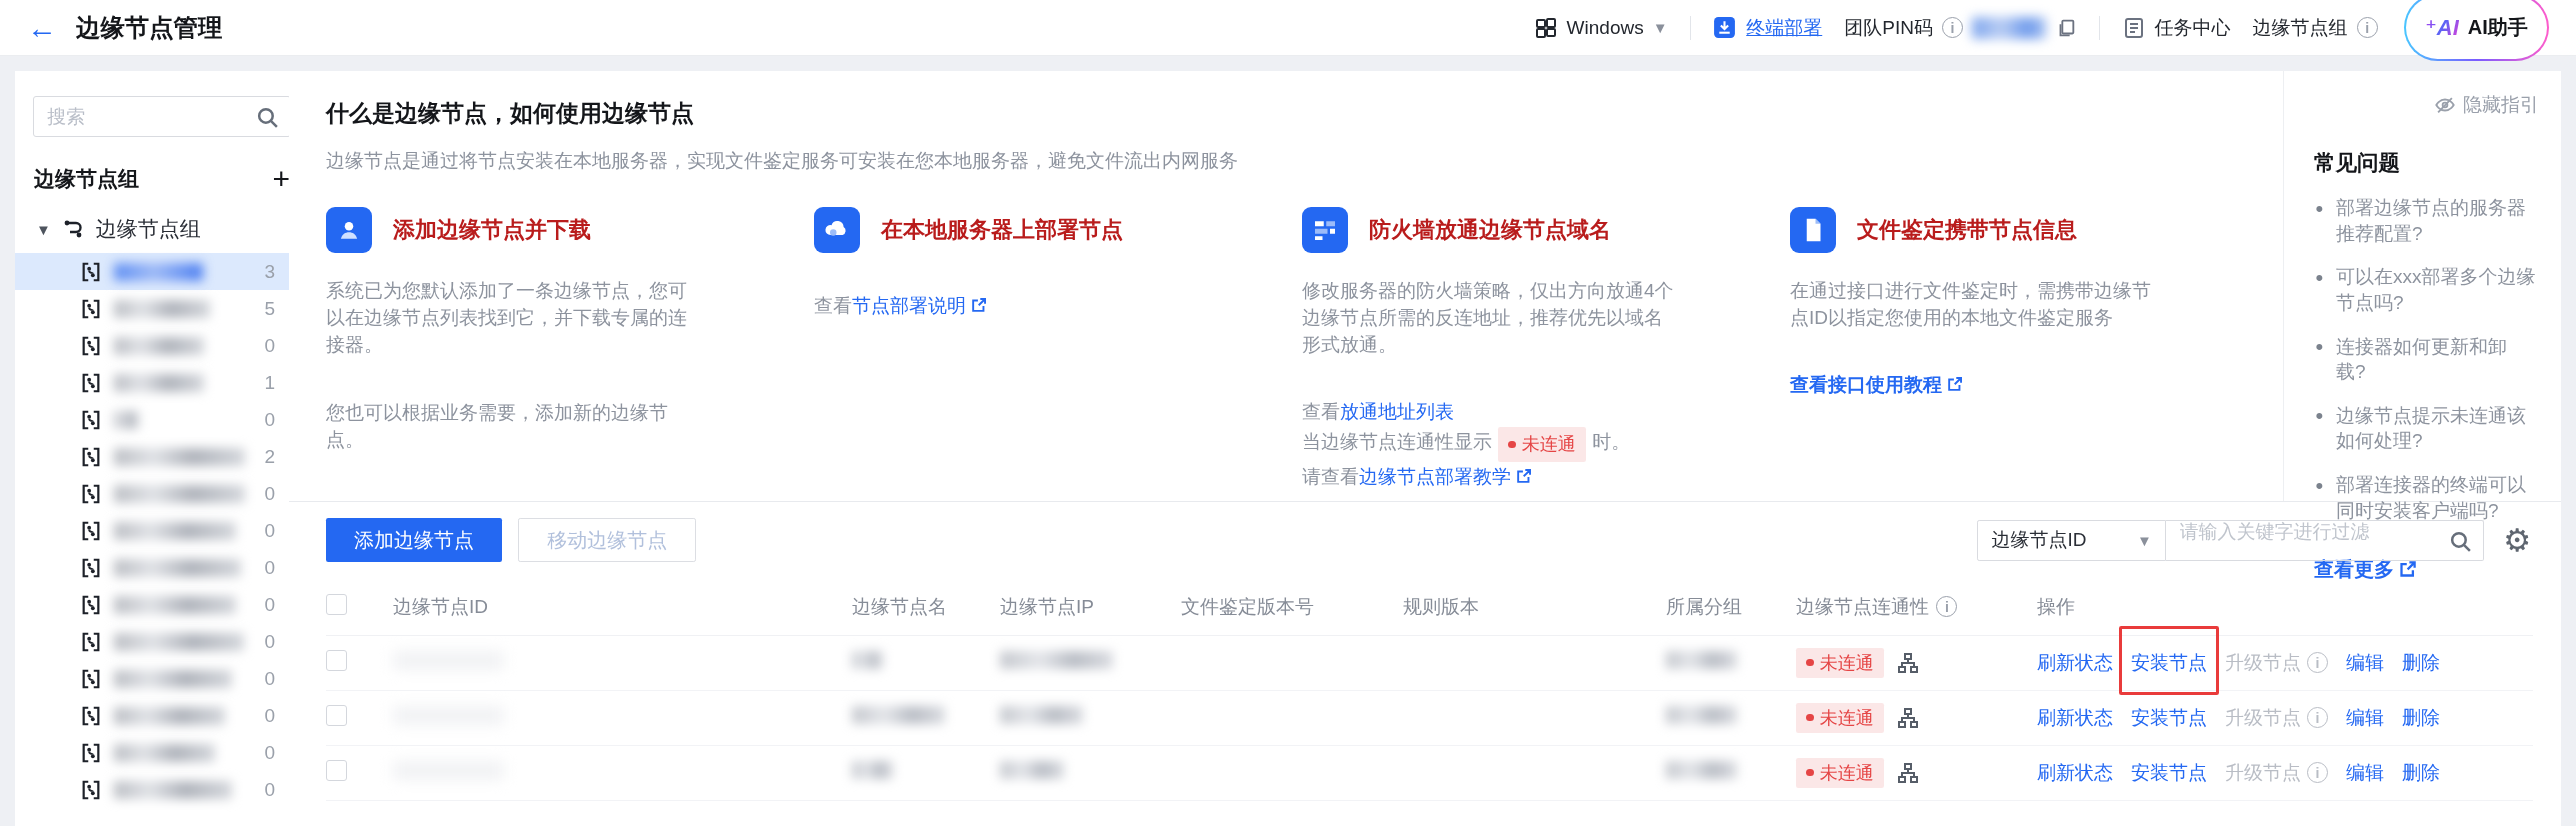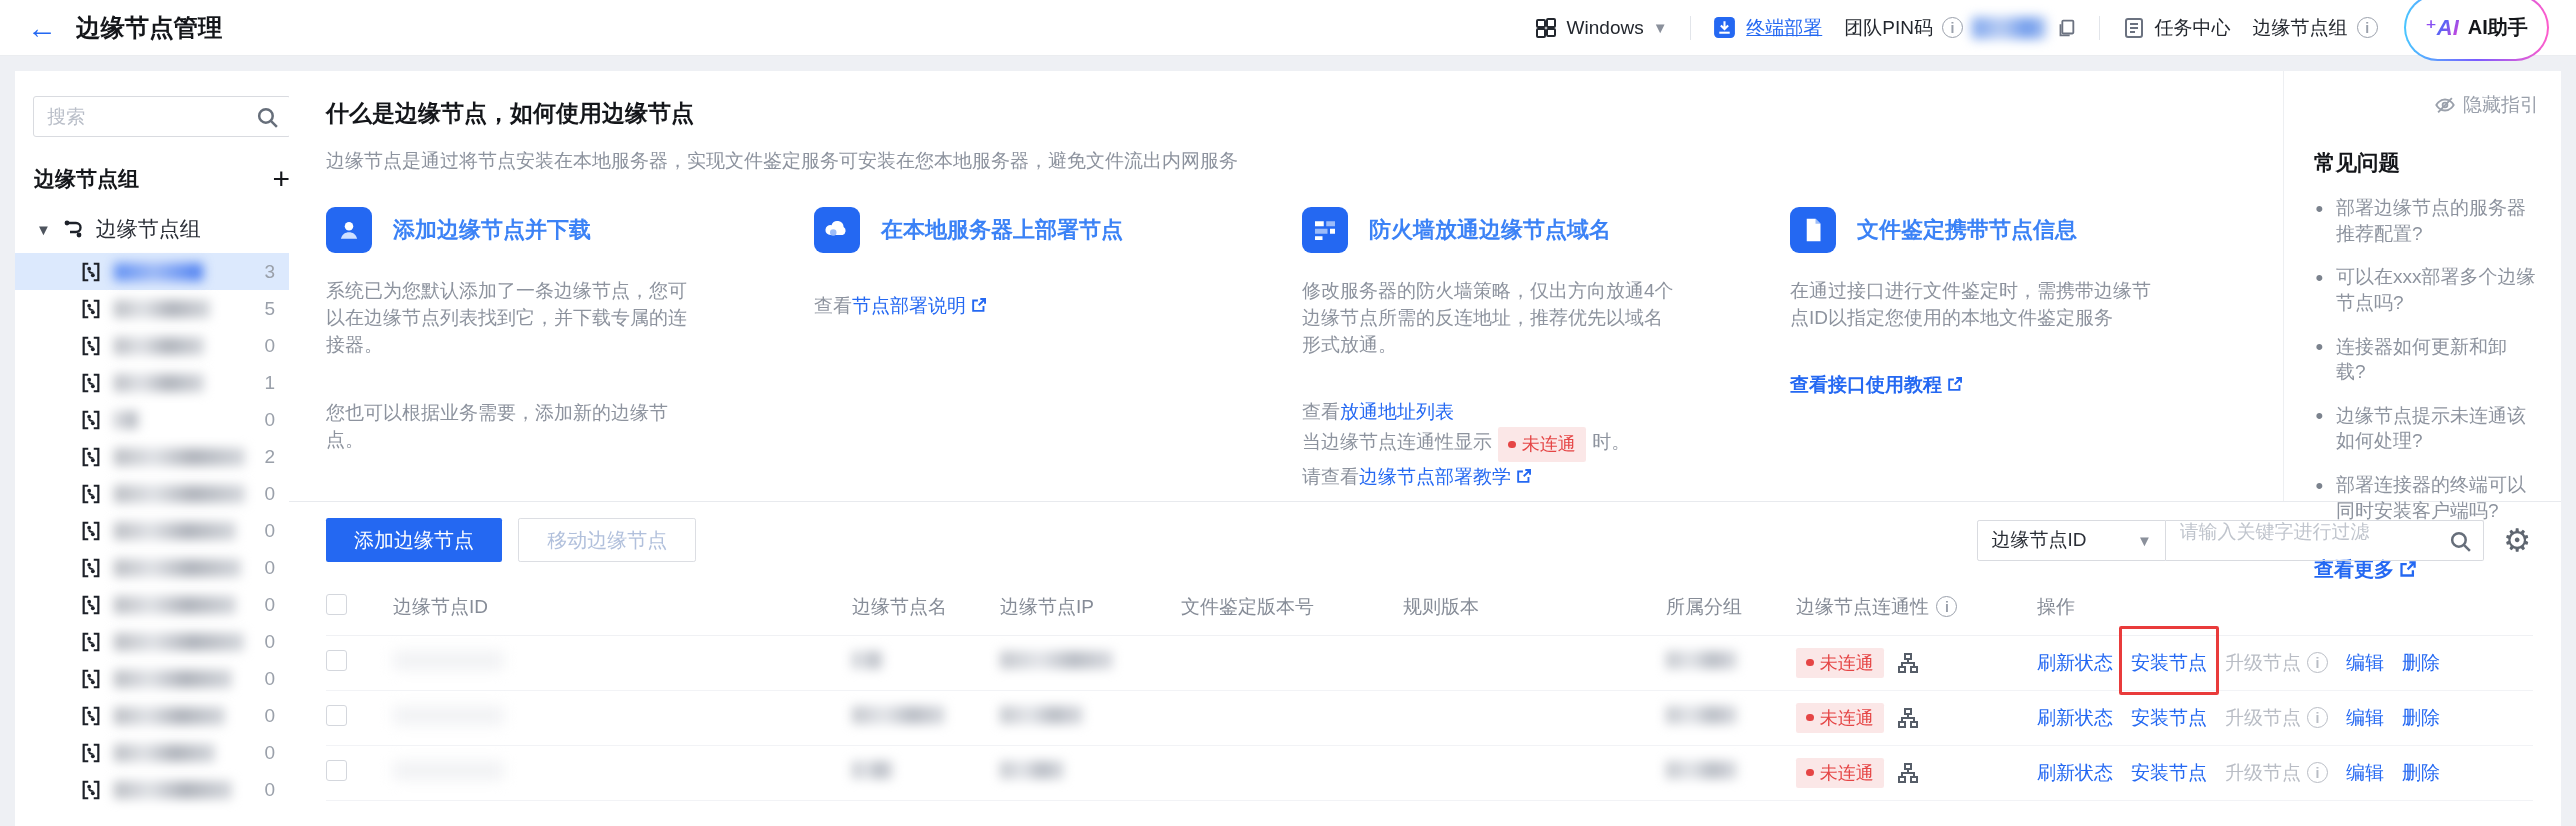--- a/index.html
+++ b/index.html
@@ -48,21 +48,21 @@
   
   .main-card { position:absolute; left:289px; top:71px; right:15px; bottom:0; background:#fff; overflow:hidden; }
   .guide { display:flex; height:431px; border-bottom:0.7px solid #e8eaee; }
   .guide-left { flex:1; padding:27px 0 0 37px; }
   .g-title { font-size:23px; font-weight:bold; color:#14161a; }
   .g-sub { font-size:19px; color:#8d939e; margin-top:19px; }
   .cards { display:flex; margin-top:33px; }
   .gcard { width:455px; margin-right:33px; }
   .gc-head { display:flex; align-items:center; gap:21px; }
   .gc-ic { width:46px; height:46px; border-radius:9px; background:#2468f2; display:flex; align-items:center; justify-content:center; flex:none; }
-  .gc-title { font-size:22px; font-weight:bold; color:#3b82f6; }
+  .gc-title { font-size:22px; font-weight:bold; color:#b91c1c; }
   .gc-body { margin-top:25px; font-size:19px; line-height:1.42; color:#8d939e; width:378px; }
   .gc-body .p2 { margin-top:41px; }
   .gc-links { margin-top:38px; font-size:19px; line-height:1.6; width:385px; }
   .lnk { color:#2468f2; cursor:pointer; }
   .lnk-pre { color:#8d939e; }
   .ext-ic { display:inline-block; vertical-align:-2.2px; margin-left:4.4px; }
   .badge { display:inline-flex; align-items:center; gap:6px; background:#fbe7e7; color:#e54545; font-size:18px; padding:3px 10.4px; border-radius:2.2px; margin:0 6px; }
   .badge .dot { width:7.4px; height:7.4px; border-radius:50%; background:#e54545; }
   .faq { width:278px; flex:none; border-left:0.7px solid #edeff2; padding:21px 22px 0 30px; }
   .hide-guide { display:flex; justify-content:flex-end; align-items:center; gap:7.4px; color:#9aa0ab; font-size:19px; cursor:pointer; }

